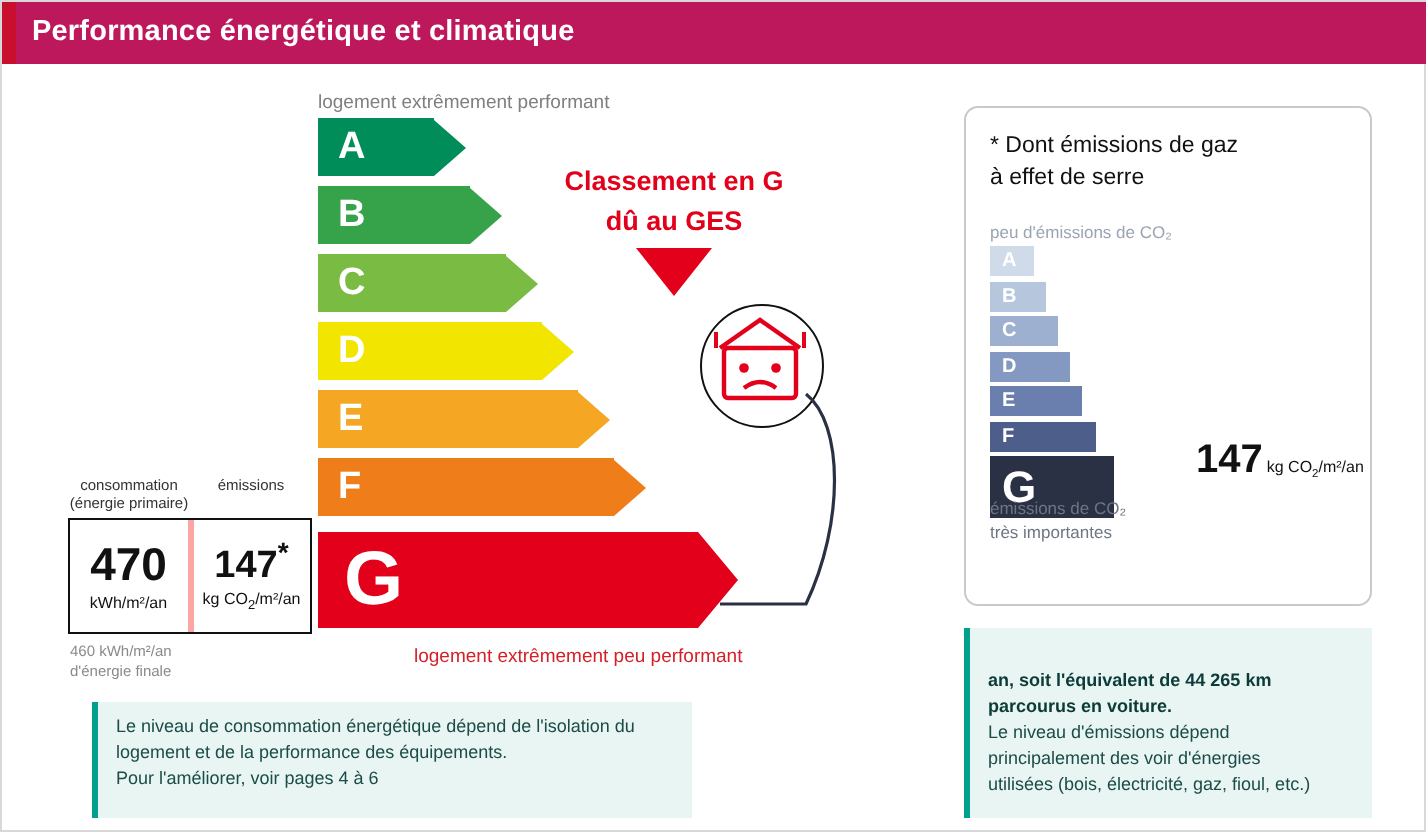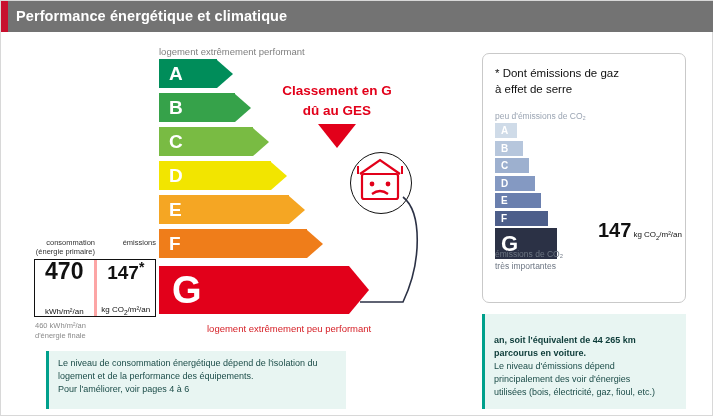--- a/index.html
+++ b/index.html
@@ -22,21 +22,21 @@
     border: 1px solid #d8d8d8;
     box-sizing: border-box;
     background: #fff;
   }
   
   .header {
     position: absolute;
     left: 0; top: 0;
     width: 713px;
     height: 31px;
-    background: #737373;
+    background: #be185d;
   }
   .header .accent {
     position: absolute;
     left: 0; top: 0;
     width: 7px;
     height: 31px;
     background: #c8102e;
   }
   .header .title {
     position: absolute;
@@ -130,21 +130,21 @@
     height: 58px;
     border: 1px solid #111;
     box-sizing: border-box;
     display: flex;
   }
   .cons-left, .cons-right {
     flex: 1;
     display: flex;
     flex-direction: column;
     align-items: center;
-    justify-content: space-between;
+    justify-content: center;
   }
   .cons-right { border-left: 3px solid #fca5a5; position: relative;}
   .cons-big {
     font-size: 23px;
     font-weight: bold;
     line-height: 1;
     color: #111;
   }
   .cons-big.small { font-size: 19px; }
   .cons-unit {
@@ -161,21 +161,21 @@
   .cons-headers {
     position: absolute;
     left: 33px;
     top: 238px;
     width: 122px;
     display: flex;
     font-size: 7.5px;
     color: #333;
     line-height: 1.15;
   }
-  .cons-headers div { flex: 1; text-align: right; }
+  .cons-headers div { flex: 1; text-align: center; }
   .cons-foot {
     position: absolute;
     left: 34px;
     top: 320px;
     font-size: 7.5px;
     color: #8a8a8a;
     line-height: 1.35;
   }
   
   .classement {

